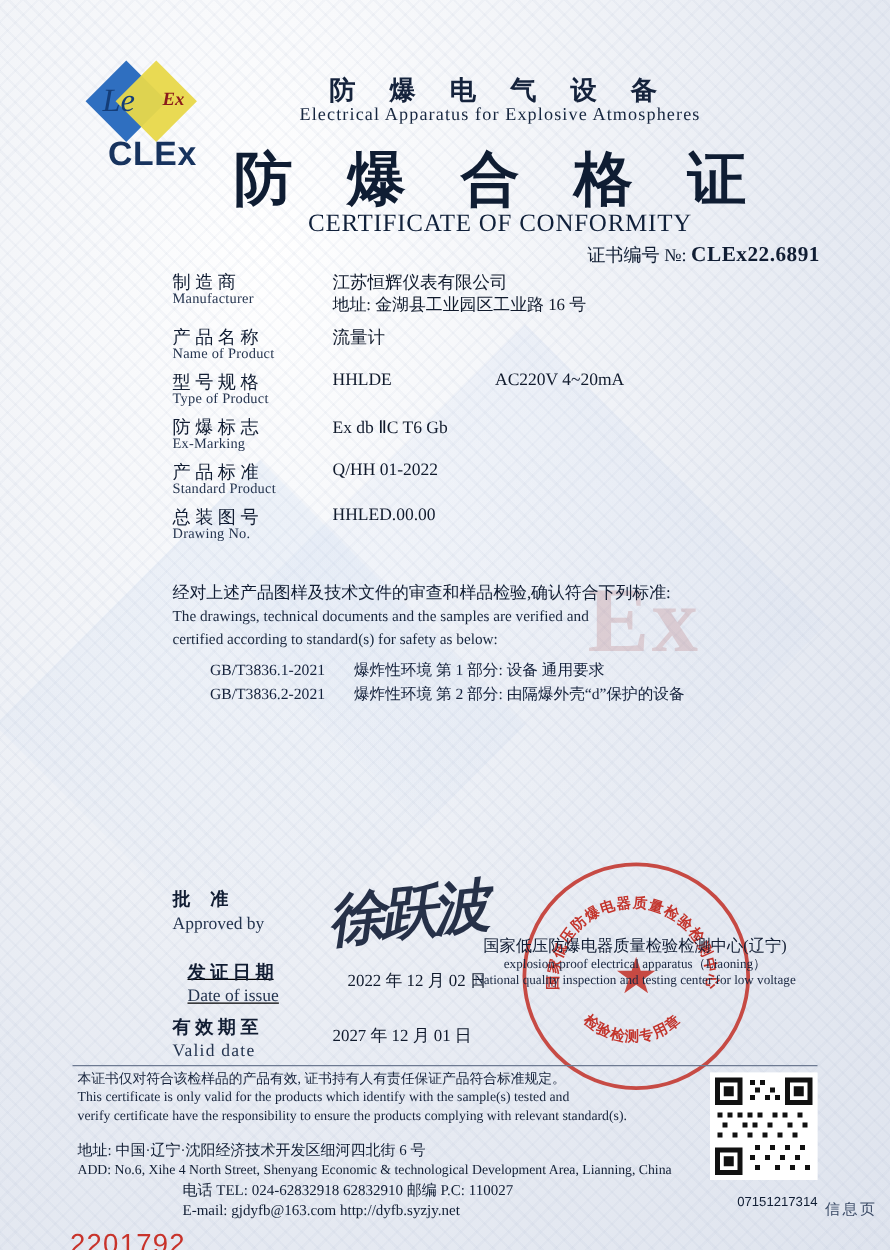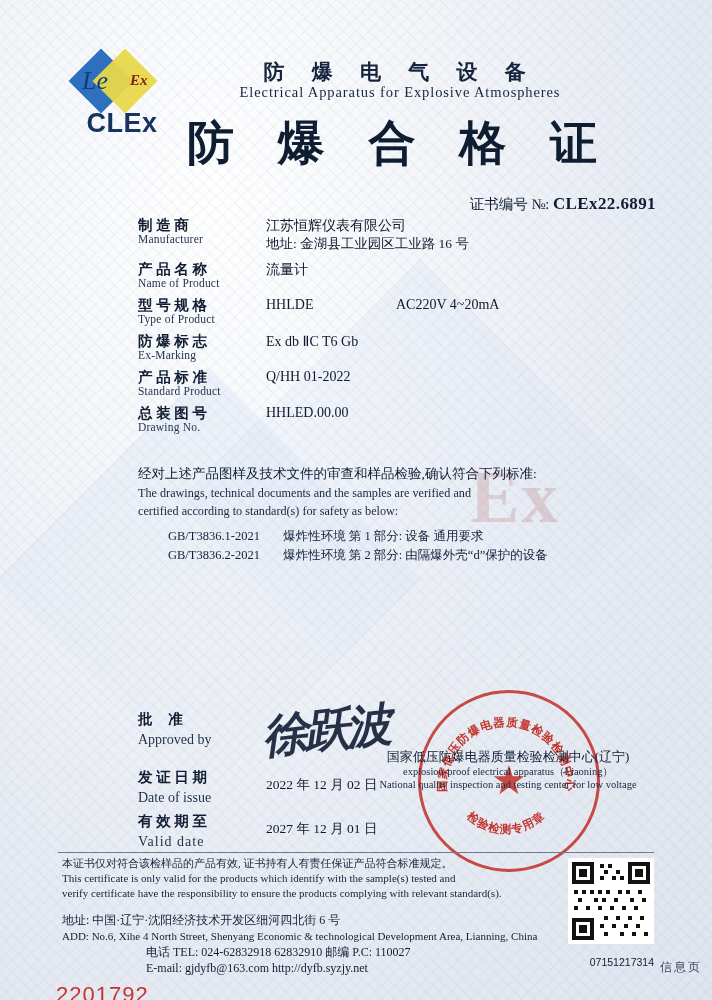--- a/index.html
+++ b/index.html
@@ -92,21 +92,21 @@
     font-size:14.5px;color:#101d33;
   }
   .certno .num{
     font-size:17px;font-weight:bold;letter-spacing:.4px;
   }
 
   
   .row{position:absolute;left:138px;width:520px;}
   .lbl-cn{
     position:absolute;left:0;top:0;width:112px;
-    font-size:14.5px;font-weight:bold;color:#111d33;
+    font-size:14.5px;font-weight:normal;color:#111d33;
     display:flex;justify-content:space-between;
   }
   .lbl-en{
     position:absolute;left:0;top:17px;width:120px;
     font-size:11.5px;color:#24344f;letter-spacing:.2px;
   }
   .val{
     position:absolute;left:128px;top:1px;
     font-size:14px;color:#101a2c;
   }
@@ -236,20 +236,21 @@
     <div class="diamond"></div>
     <div class="diamond2"></div>
     <div class="lex">L<i>e</i></div>
     <div class="exsmall">Ex</div>
     <div class="word">CLEx</div>
   </div>
 
   <div class="head-cn">防 爆 电 气 设 备</div>
   <div class="head-en">Electrical Apparatus for Explosive Atmospheres</div>
   <div class="title-cn">防 爆 合 格 证</div>
+  <div class="title-en">CERTIFICATE OF CONFORMITY</div>
 
   <div class="certno">
     <span>证书编号 №:</span>
     <span class="num">CLEx22.6891</span>
   </div>
 
   <div class="row" style="top:216px;">
     <div class="lbl-cn">制 造 商</div>
     <div class="lbl-en">Manufacturer</div>
     <div class="val">江苏恒辉仪表有限公司</div>
@@ -305,21 +306,21 @@
   </div>
 
 
   <div class="row" style="top:710px;left:138px;width:200px;">
     <div class="sig-cn" style="letter-spacing:6px;">批        准</div>
     <div class="sig-en" style="margin-top:3px;">Approved by</div>
   </div>
 
   <div class="signature">徐跃波</div>
 
-  <div class="row" style="top:768px;left:138px;width:320px;">
+  <div class="row" style="top:768px;left:150px;width:320px;text-decoration:underline;">
     <div class="sig-cn">发 证 日 期</div>
     <div class="sig-en" style="margin-top:3px;">Date of  issue</div>
     <div style="position:absolute;left:128px;top:8px;font-size:13.5px;color:#101a2c;">2022 年 12 月 02 日</div>
   </div>
 
   <div class="row" style="top:812px;left:138px;width:320px;">
     <div class="sig-cn">有 效 期 至</div>
     <div class="sig-en" style="margin-top:3px;letter-spacing:1px;">Valid date</div>
     <div style="position:absolute;left:128px;top:8px;font-size:13.5px;color:#101a2c;">2027 年 12 月 01 日</div>
   </div>

